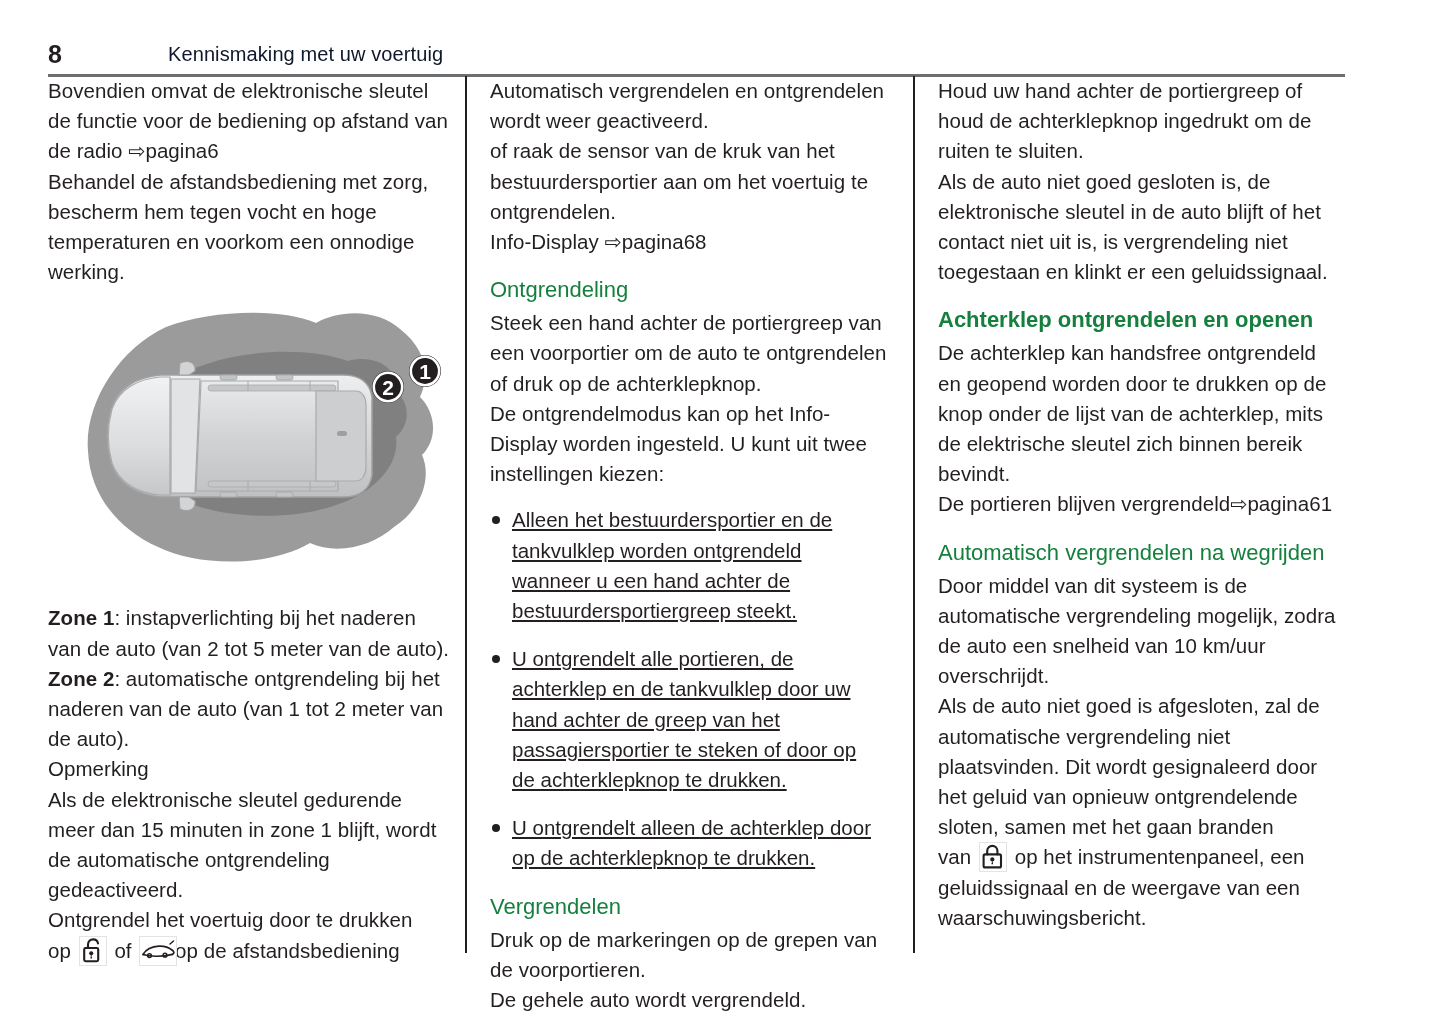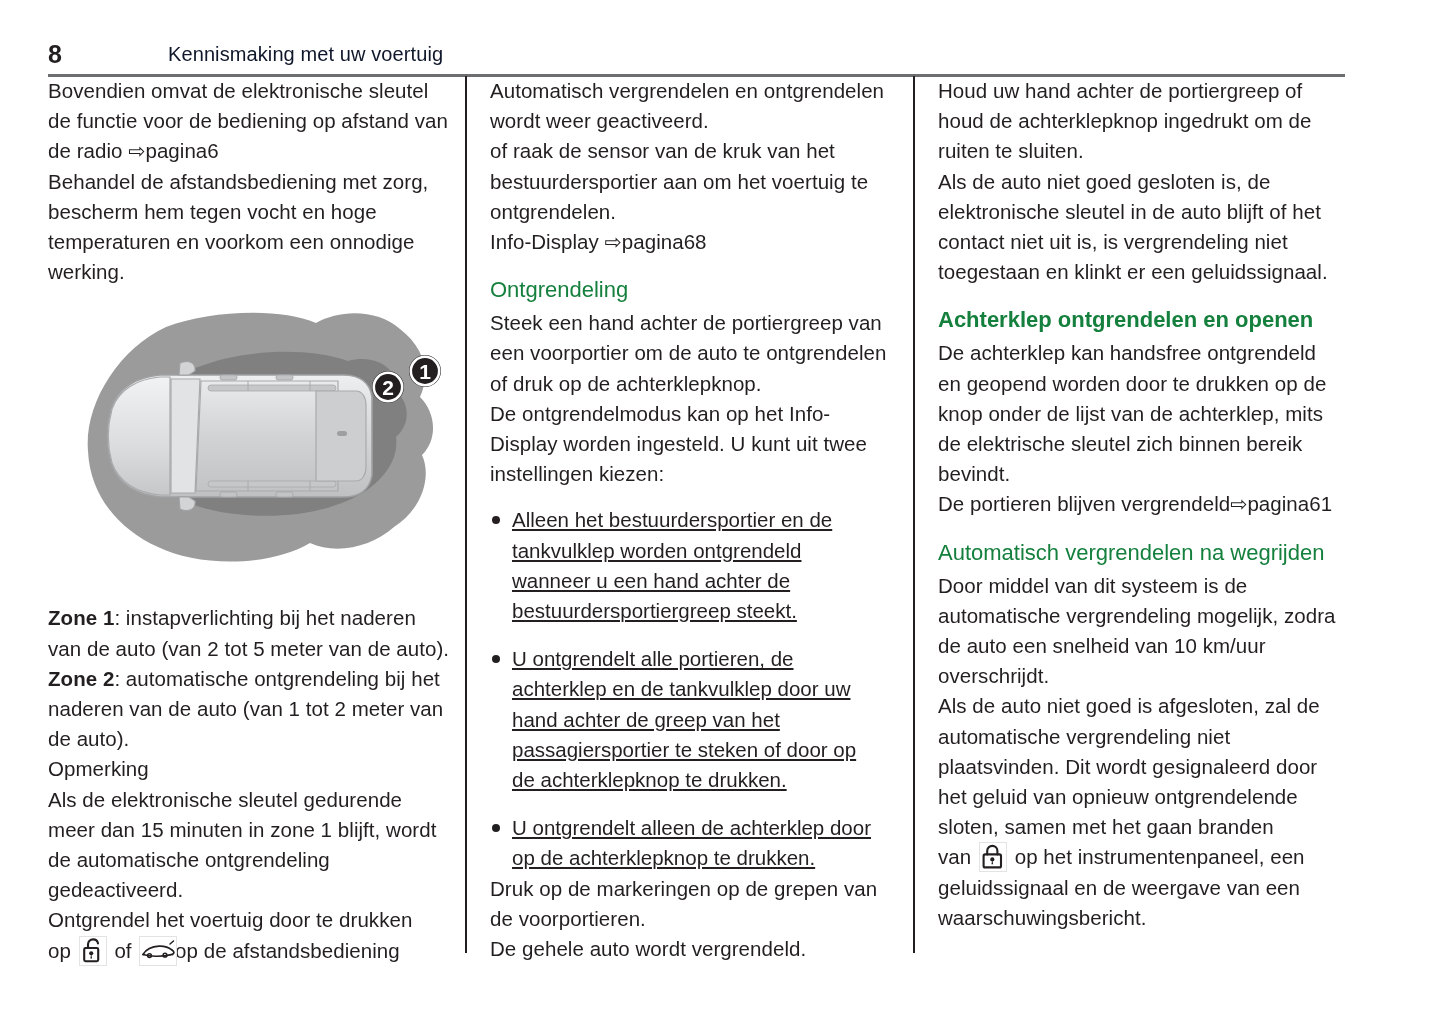--- a/index.html
+++ b/index.html
@@ -318,20 +318,21 @@
 
       <p class="body">Steek een hand achter de portiergreep van een voorportier om de auto te ontgrendelen of druk op de achterklepknop.</p>
       <p class="body">De ontgrendelmodus kan op het Info-Display worden ingesteld. U kunt uit twee instellingen kiezen:</p>
 
       <ul class="bullets">
         <li><span class="dot"></span><span>Alleen het bestuurdersportier en de tankvulklep worden ontgrendeld wanneer u een hand achter de bestuurdersportiergreep steekt.</span></li>
         <li><span class="dot"></span><span>U ontgrendelt alle portieren, de achterklep en de tankvulklep door uw hand achter de greep van het passagiersportier te steken of door op de achterklepknop te drukken.</span></li>
         <li><span class="dot"></span><span>U ontgrendelt alleen de achterklep door op de achterklepknop te drukken.</span></li>
       </ul>
 
+      <h2 class="section">Vergrendelen</h2>
 
       <p class="body">Druk op de markeringen op de grepen van de voorportieren.</p>
       <p class="body">De gehele auto wordt vergrendeld.</p>
     </div>
 
     <div class="col col-3">
       <p class="body">Houd uw hand achter de portiergreep of houd de achterklepknop ingedrukt om de ruiten te sluiten.</p>
       <p class="body">Als de auto niet goed gesloten is, de elektronische sleutel in de auto blijft of het contact niet uit is, is vergrendeling niet toegestaan en klinkt er een geluidssignaal.</p>
 
       <h2 class="section bold">Achterklep ontgrendelen en openen</h2>

